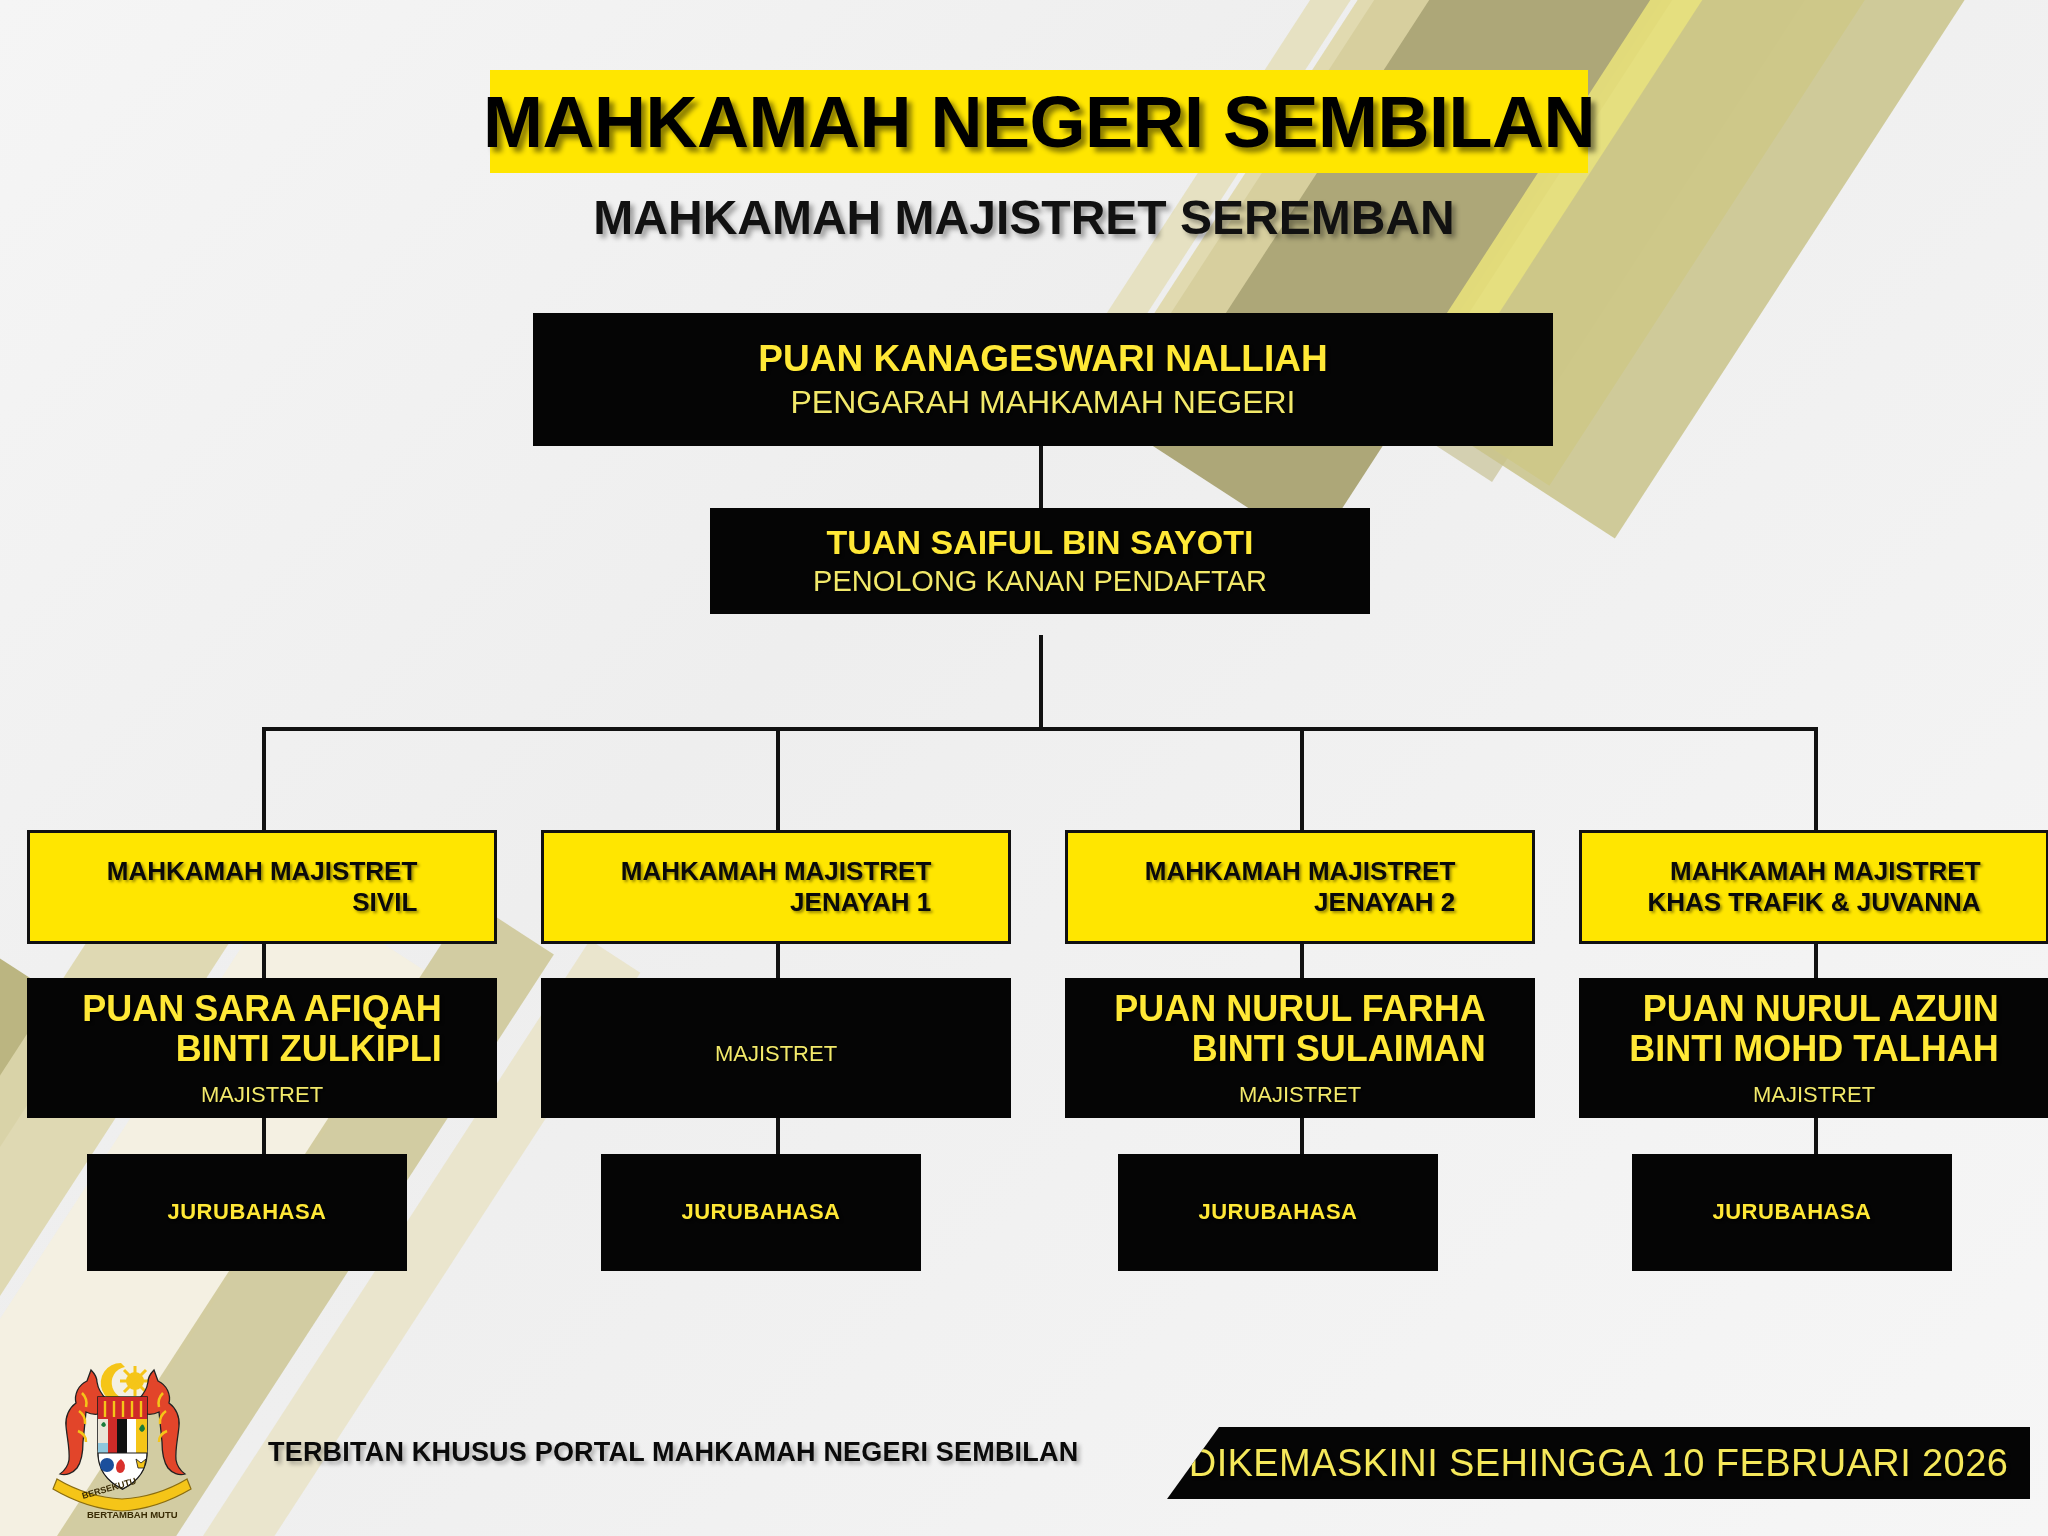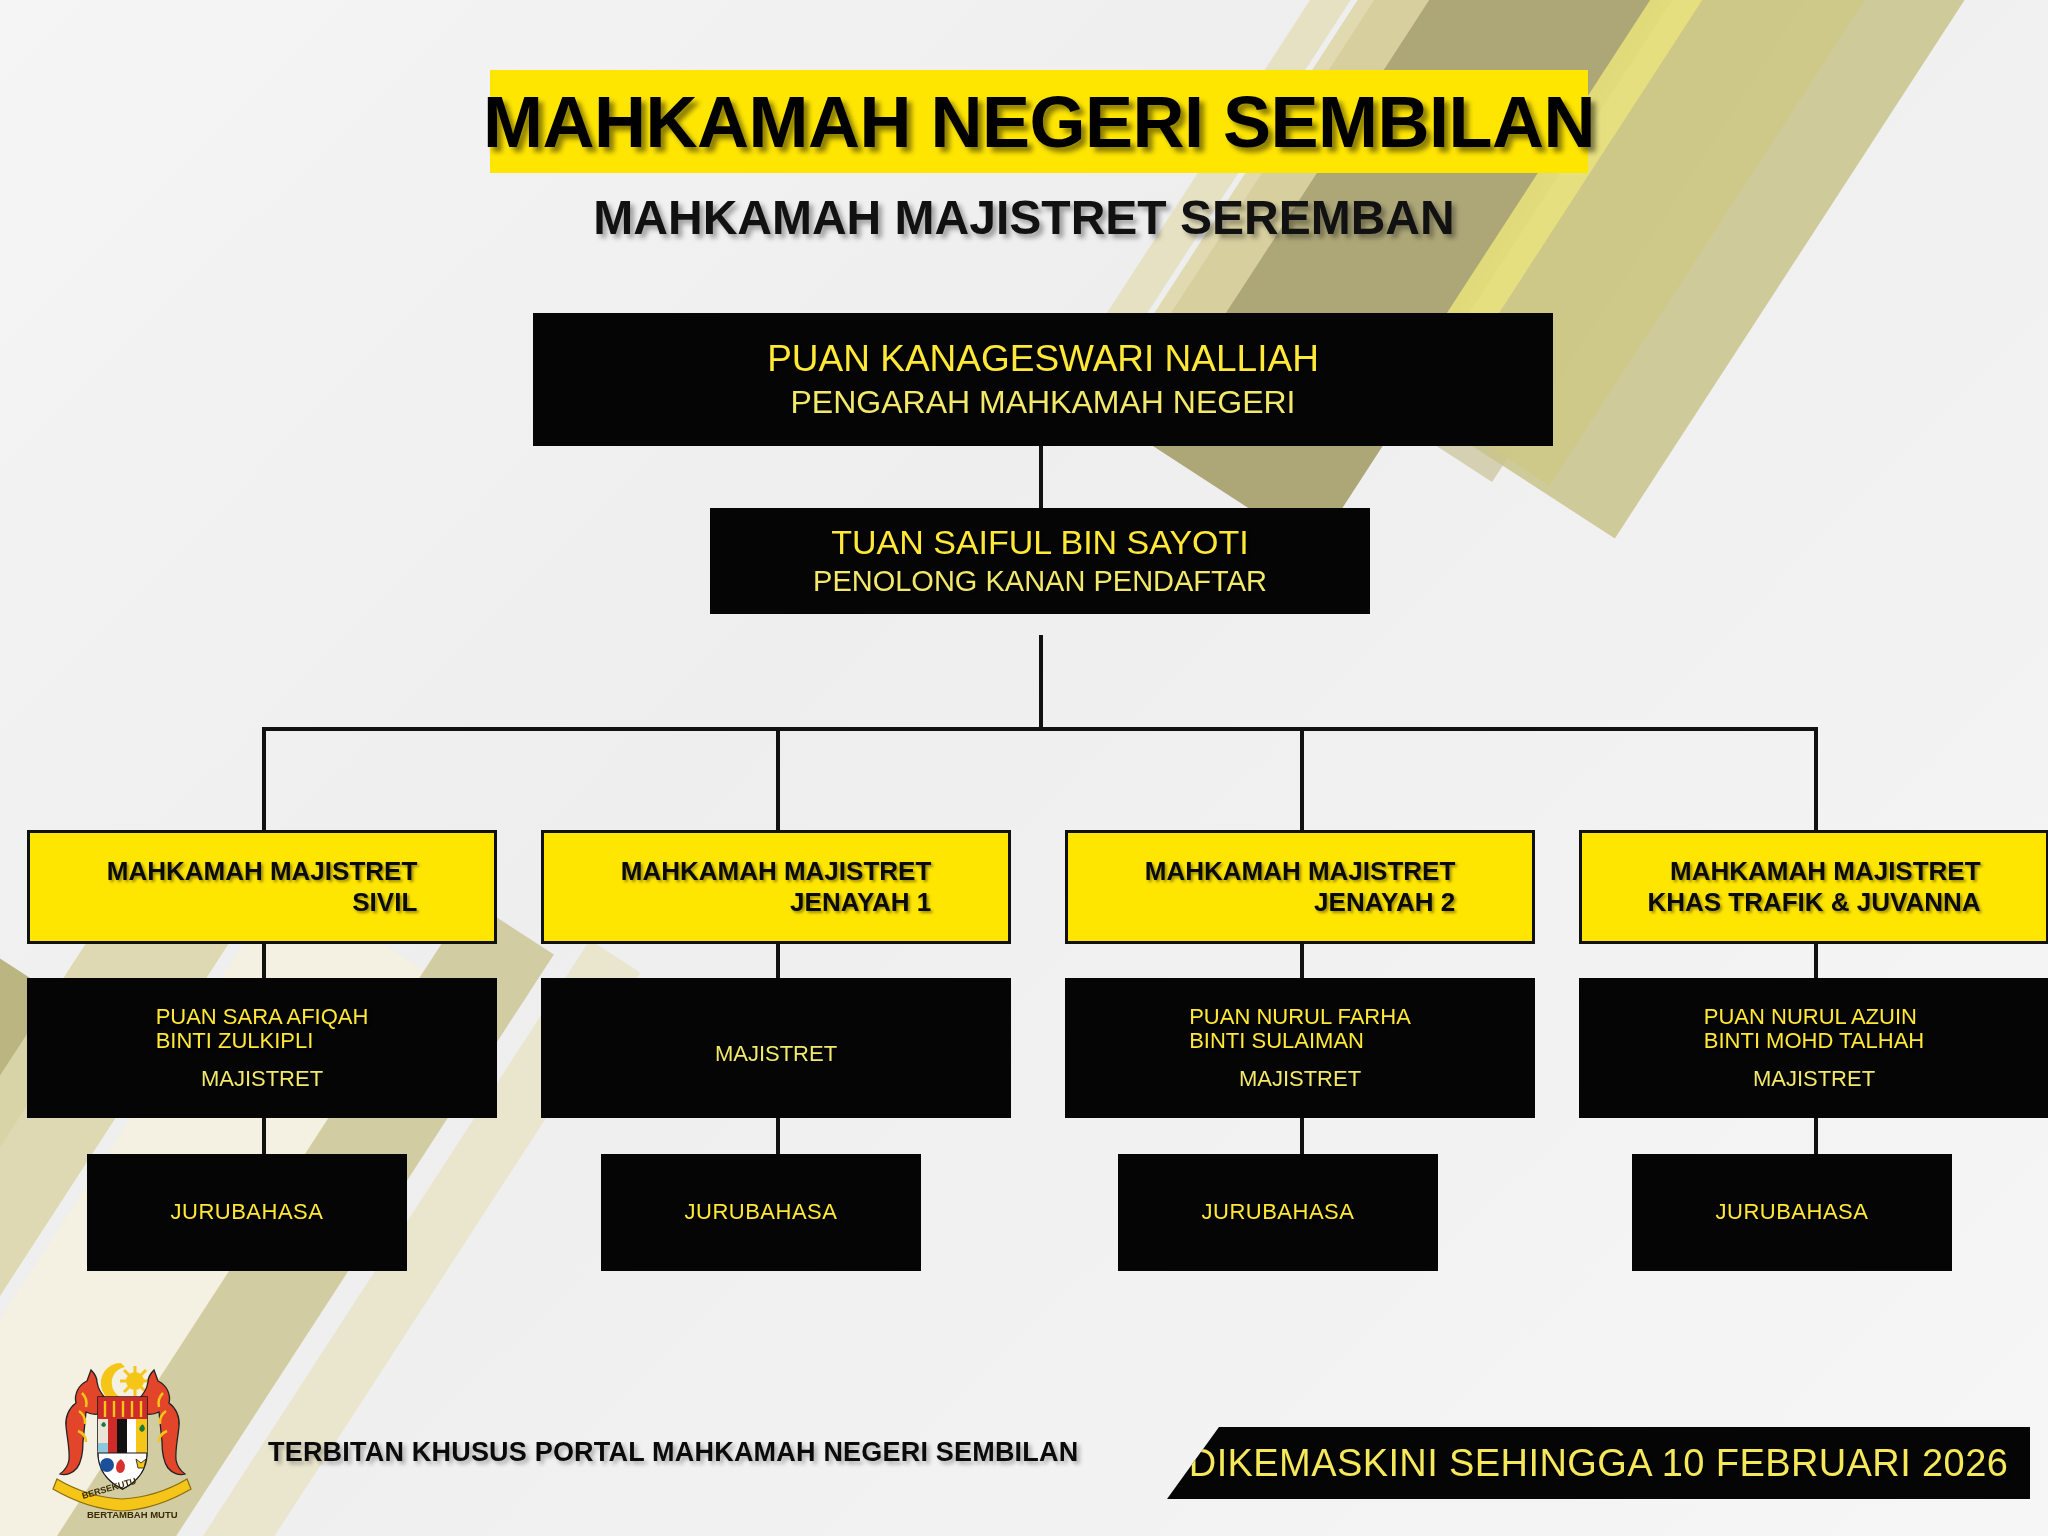--- a/index.html
+++ b/index.html
@@ -46,22 +46,22 @@
     font-size:48px;font-weight:bold;color:#111;
     text-shadow:4px 4px 5px rgba(0,0,0,.35);
   }
 
   
   .node{position:absolute;box-sizing:border-box;}
   .blk{background:#050505;}
   .ylw{background:#ffe600;border:3px solid #111;}
 
   .n-name{
-    color:#ffe836;font-weight:normal;text-shadow:2px 2px 3px rgba(0,0,0,.8);
-    line-height:1.12;text-align:left;
+    color:#ffe836;font-weight:bold;text-shadow:2px 2px 3px rgba(0,0,0,.8);
+    line-height:1.12;text-align:right;
   }
   .n-role{
     color:#f2e96a;text-shadow:1px 1px 2px rgba(0,0,0,.8);
     text-align:center;line-height:1.15;
   }
   .y-label{
     color:#0a0a0a;font-weight:bold;text-align:right;line-height:1.2;
     text-shadow:2px 2px 3px rgba(0,0,0,.4);
   }
 
@@ -77,21 +77,21 @@
   #registrar .n-name{font-size:34px;}
   #registrar .n-role{font-size:29px;margin-top:4px;}
 
   
   .court{height:114px;display:flex;align-items:center;justify-content:center;top:830px;}
   .court .y-label{font-size:26px;}
 
   
   .mag{height:140px;top:978px;display:flex;flex-direction:column;
        align-items:center;justify-content:center;}
-  .mag .n-name{font-size:22px;}
+  .mag .n-name{font-size:36px;}
   .mag .n-role{font-size:22px;margin-top:12px;}
 
   
   .jur{height:117px;top:1154px;display:flex;align-items:center;justify-content:center;}
   .jur .n-name{font-size:22px;letter-spacing:.5px;}
 
   
   .ln{position:absolute;background:#111;}
 
   

